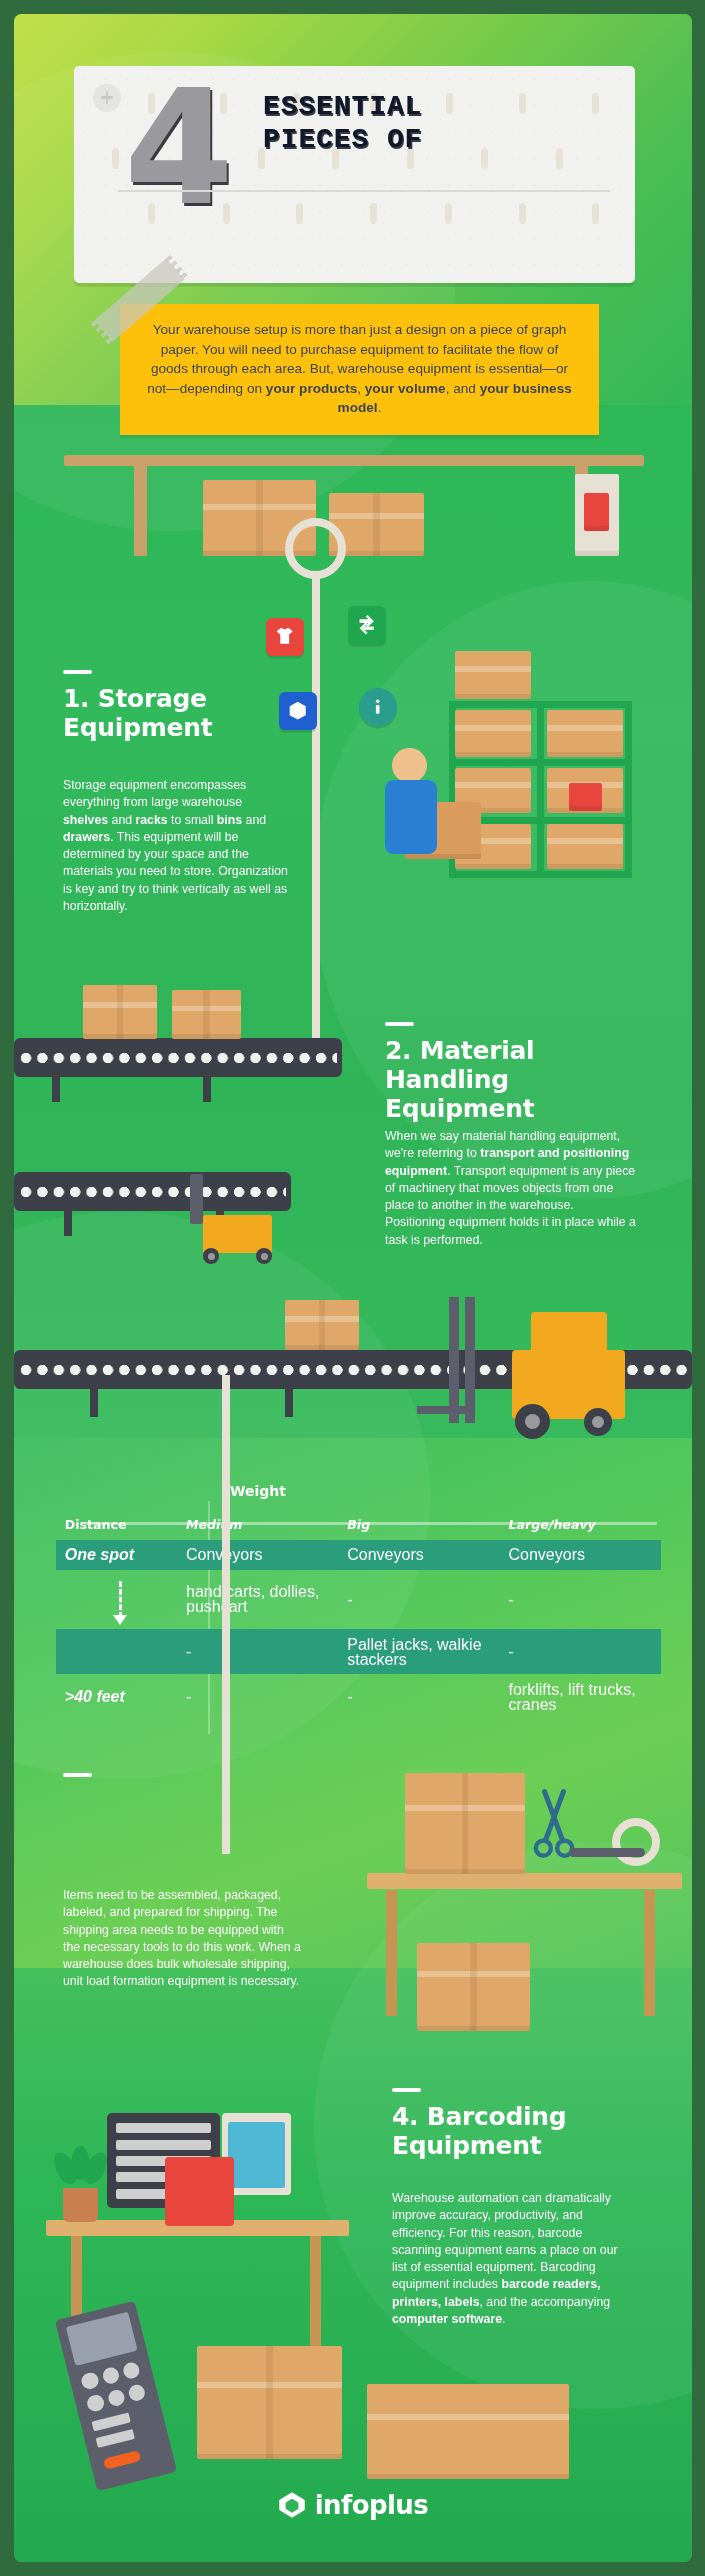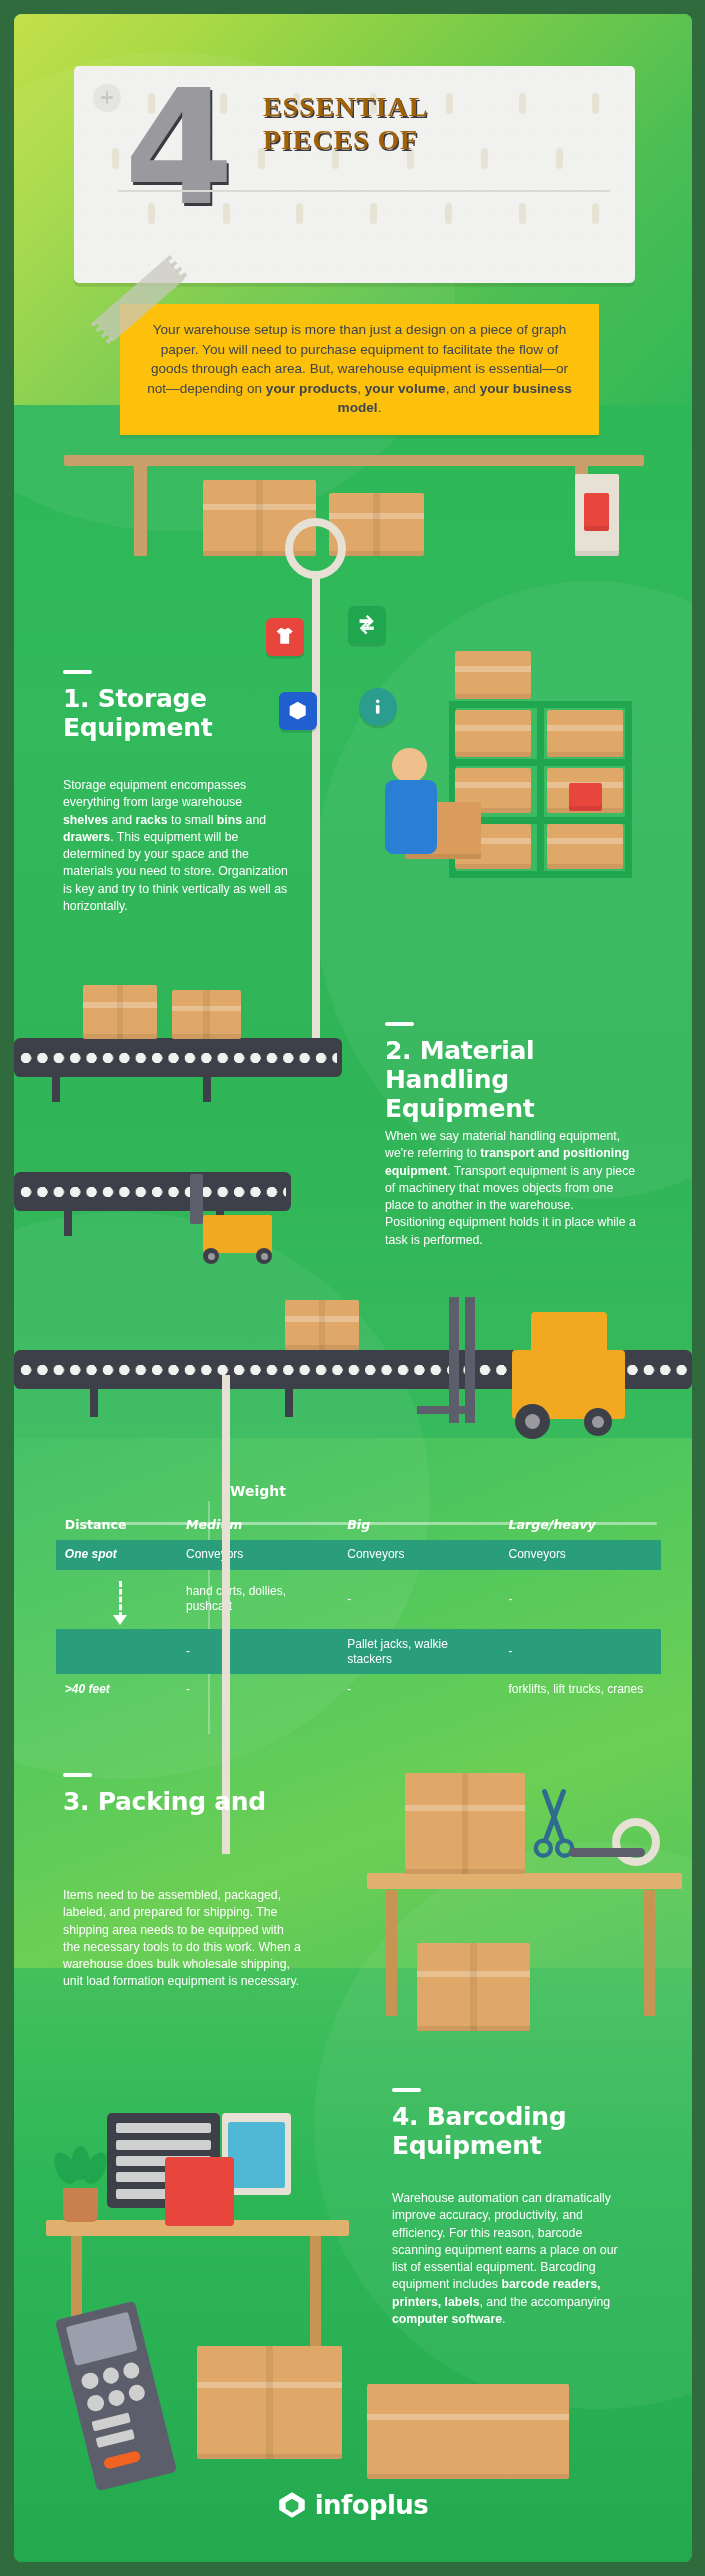--- a/index.html
+++ b/index.html
@@ -84,23 +84,23 @@
     font-size: 158px; font-weight: 700; line-height: 1;
     color: #9a9a9e;
     font-family: "DejaVu Sans", sans-serif;
     text-shadow: 1.9px 2.5px 0 #3a3a40;
     letter-spacing: -6.3px;
   }
   .title-lines {
     position: absolute; left: 189px; top: 24px; width: 353px;
   }
   .t-line1, .t-line2 {
-    color: #a16207; font-weight: 700;
+    color: #0f172a; font-weight: 700;
     text-shadow: 1.3px 1.9px 0 #3a3a40;
-    font-family: Liberation Serif, serif;
+    font-family: Liberation Mono, monospace;
     letter-spacing: 0.9px;
   }
   .t-line1 { font-size: 28px; line-height: 33px; }
   .t-line2 { font-size: 28px; line-height: 33px; }
   .t-line3 {
     position: absolute; left: 50px; top: 131px; width: 479px;
     color: #9a9a9e; font-weight: 700; font-size: 27px;
     text-shadow: 1.3px 1.9px 0 #3a3a40;
     font-family: "DejaVu Sans", sans-serif;
     letter-spacing: 0.6px; text-align: center;
@@ -193,21 +193,21 @@
   
   .tbl { position: absolute; left: 38px; top: 1469px; width: 605px; }
   .tbl-weight {
     position: absolute; left: 178px; top: 0; color: #fff;
     font-size: 14px; font-weight: 800; font-family: "DejaVu Sans", sans-serif;
   }
   .tbl-vline { position: absolute; top: 17.6px; width: 1.9px; height: 233px; background: rgba(255,255,255,0.30); }
   .tbl-hline { position: absolute; left: 33px; width: 572px; height: 2.5px; background: rgba(255,255,255,0.45); border-radius: 1.3px; }
   table.grid { position: absolute; left: 4px; top: 26.5px; width: 605px; border-collapse: collapse; }
   table.grid th, table.grid td {
-    color: #fff; font-size: 12px; line-height: 15px; padding: 7.6px 8.8px;
+    color: #fff; font-size: 16px; line-height: 15px; padding: 7.6px 8.8px;
     vertical-align: middle; text-align: left;
   }
   table.grid th { font-size: 12.6px; font-weight: 800; font-family: "DejaVu Sans", sans-serif; }
   table.grid th.italic, table.grid td.italic { font-style: italic; font-weight: 800; }
   table.grid td.hl, table.grid th.hl { background: #2a9d7a; }
   .col-dist { width: 121px; }
   .col-med { width: 161px; }
   .col-big { width: 161px; }
   .col-lrg { width: 161px; }
   .arrow-cell { position: relative; height: 100%; }
@@ -476,21 +476,20 @@
             <td>forklifts, lift trucks, cranes</td>
           </tr>
         </tbody>
       </table>
     </div>
 
     <div class="pipe-v" style="left:208px; top:1361px; height:479px;"></div>
 
     <div class="sec-head" style="left:49px; top:1759px; width:271px;">
       <div class="tick"></div>
-      <div class="sec-title">3. Packing and</div>
     </div>
     <div class="sec-body" style="position:absolute; left:49px; top:1861px; width:240px;margin-top:12px;">Items need to be assembled, packaged, labeled, and prepared for shipping. The shipping area needs to be equipped with the necessary tools to do this work. When a warehouse does bulk wholesale shipping, unit load formation equipment is necessary.</div>
 
     <div class="desk" style="left:353px; top:1859px; width:315px; height:16.4px;"></div>
     <div class="desk-leg" style="left:372px; top:1876px; width:11.3px; height:126px;"></div>
     <div class="desk-leg" style="left:630px; top:1876px; width:11.3px; height:126px;"></div>
     <div class="box" style="left:391px; top:1759px; width:120px; height:101px;">
         <div class="tapeline"></div>
         <div class="flap"></div>
       </div>

